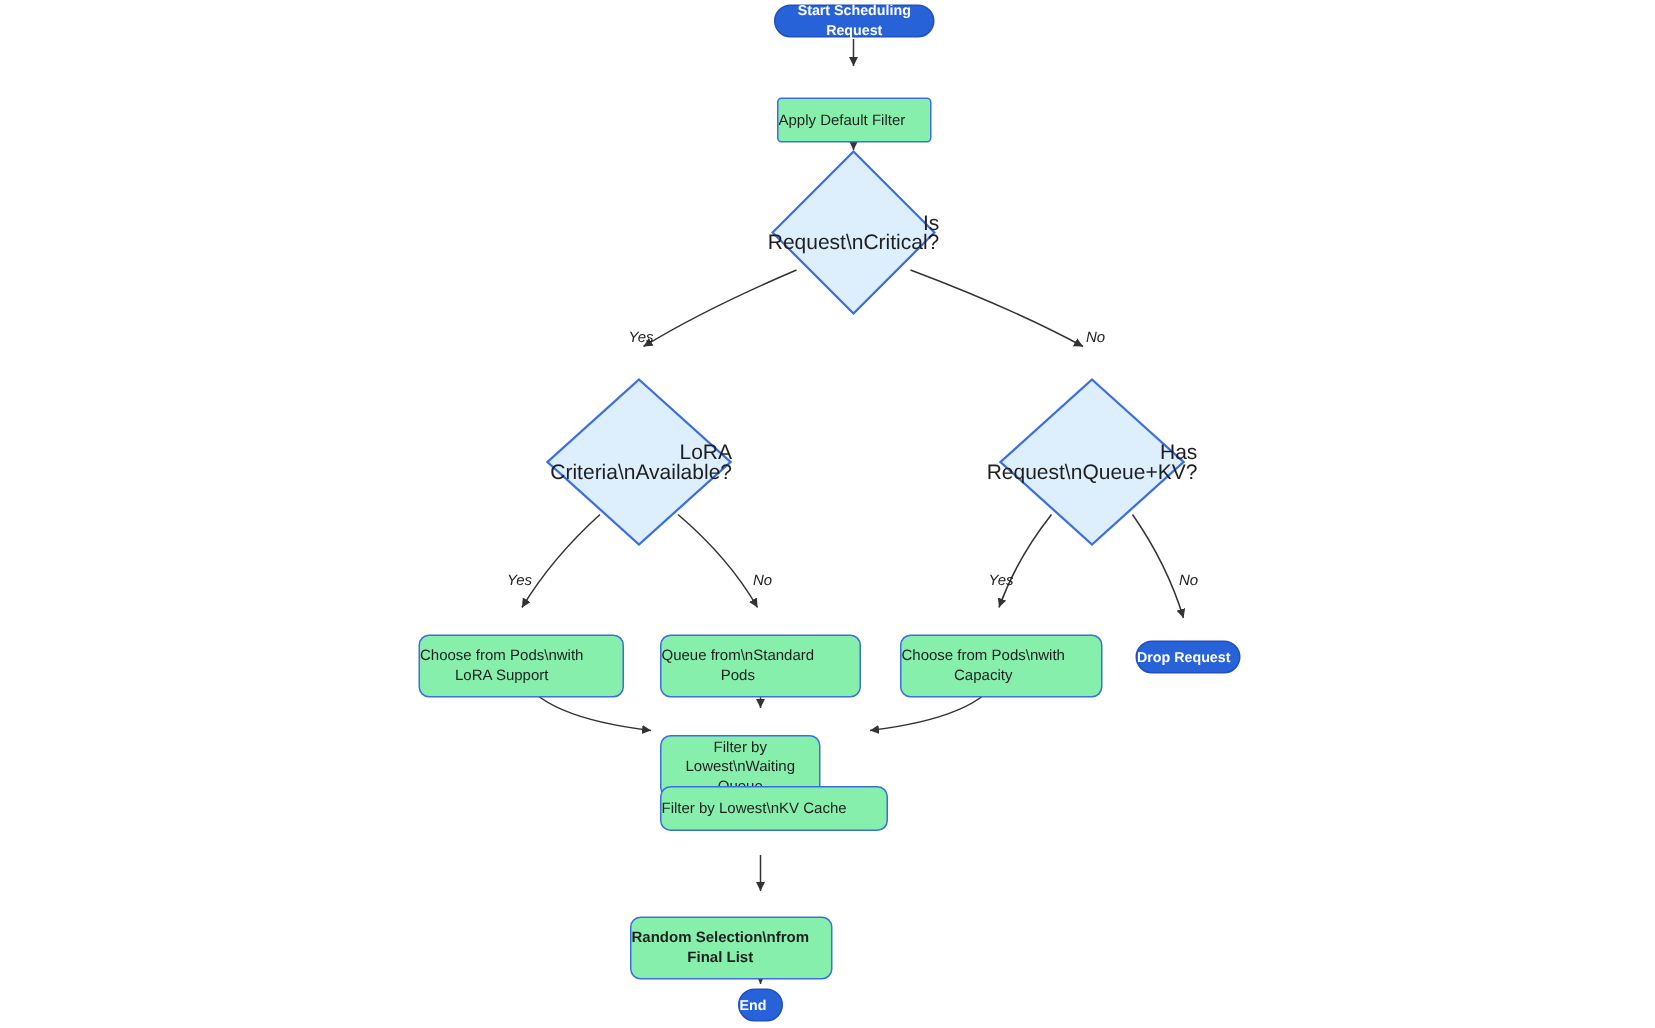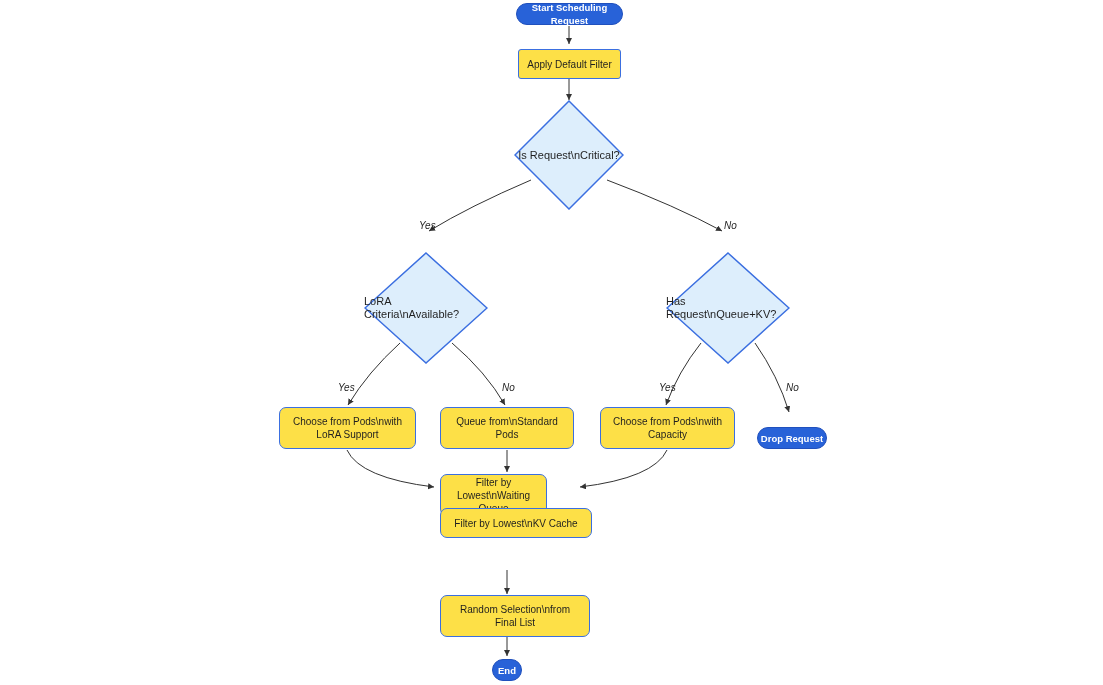--- a/index.html
+++ b/index.html
@@ -22,38 +22,39 @@
     left: 0;
     top: 0;
     width: 1103px;
     height: 685px;
   }
   .node {
     position: absolute;
     box-sizing: border-box;
     display: flex;
     align-items: center;
-    justify-content: center;
+    justify-content: flex-start;
     text-align: center;
     color: #1f1f1f;
     font-size: 10px;
     line-height: 13px;
   }
   .node.terminal {
     background: #2862d8;
     color: #ffffff;
     border: 1px solid #2050bd;
     border-radius: 14px;
     font-size: 9.5px;
     font-weight: bold;
   }
   .node.process {
-    background: #fde047;
+    background: #86efac;
     border: 1px solid #3b6fe0;
     border-radius: 3px;
+    margin-top: 16px;
   }
   .node.process.rounded {
     border-radius: 7px;
   }
   .diamond-wrap {
     position: absolute;
   }
   .diamond-shape {
     position: absolute;
     left: 0;
@@ -63,22 +64,22 @@
   }
   .diamond-label {
     position: absolute;
     left: 0;
     top: 0;
     width: 100%;
     height: 100%;
     display: flex;
     align-items: center;
     justify-content: center;
-    text-align: left;
-    font-size: 11px;
+    text-align: right;
+    font-size: 14px;
     color: #1f1f1f;
     line-height: 13px;
   }
   .edge-label {
     position: absolute;
     font-size: 10px;
     color: #1f1f1f;
     white-space: nowrap;
     font-style: italic;
   }
@@ -162,21 +163,21 @@
 
   <div class="node process rounded" style="left:440px; top:474px; width:107px; height:42px; white-space:pre-line;">
     <span>Filter by Lowest\nWaiting
 Queue</span>
   </div>
 
   <div class="node process rounded" style="left:440px; top:508px; width:152px; height:30px; white-space:pre-line;">
     <span>Filter by Lowest\nKV Cache</span>
   </div>
 
-  <div class="node process rounded" style="left:440px; top:595px; width:150px; height:42px; white-space:pre-line;">
+  <div class="node process rounded" style="left:420px; top:595px; width:135px; height:42px; white-space:pre-line;font-weight:bold;">
     <span>Random Selection\nfrom
 Final List</span>
   </div>
 
   <div class="node terminal" style="left:492px; top:659px; width:30px; height:22px;">
     <span>End</span>
   </div>
 
   <div class="edge-label" style="left:419px; top:220px;">Yes</div>
   <div class="edge-label" style="left:724px; top:220px;">No</div>

